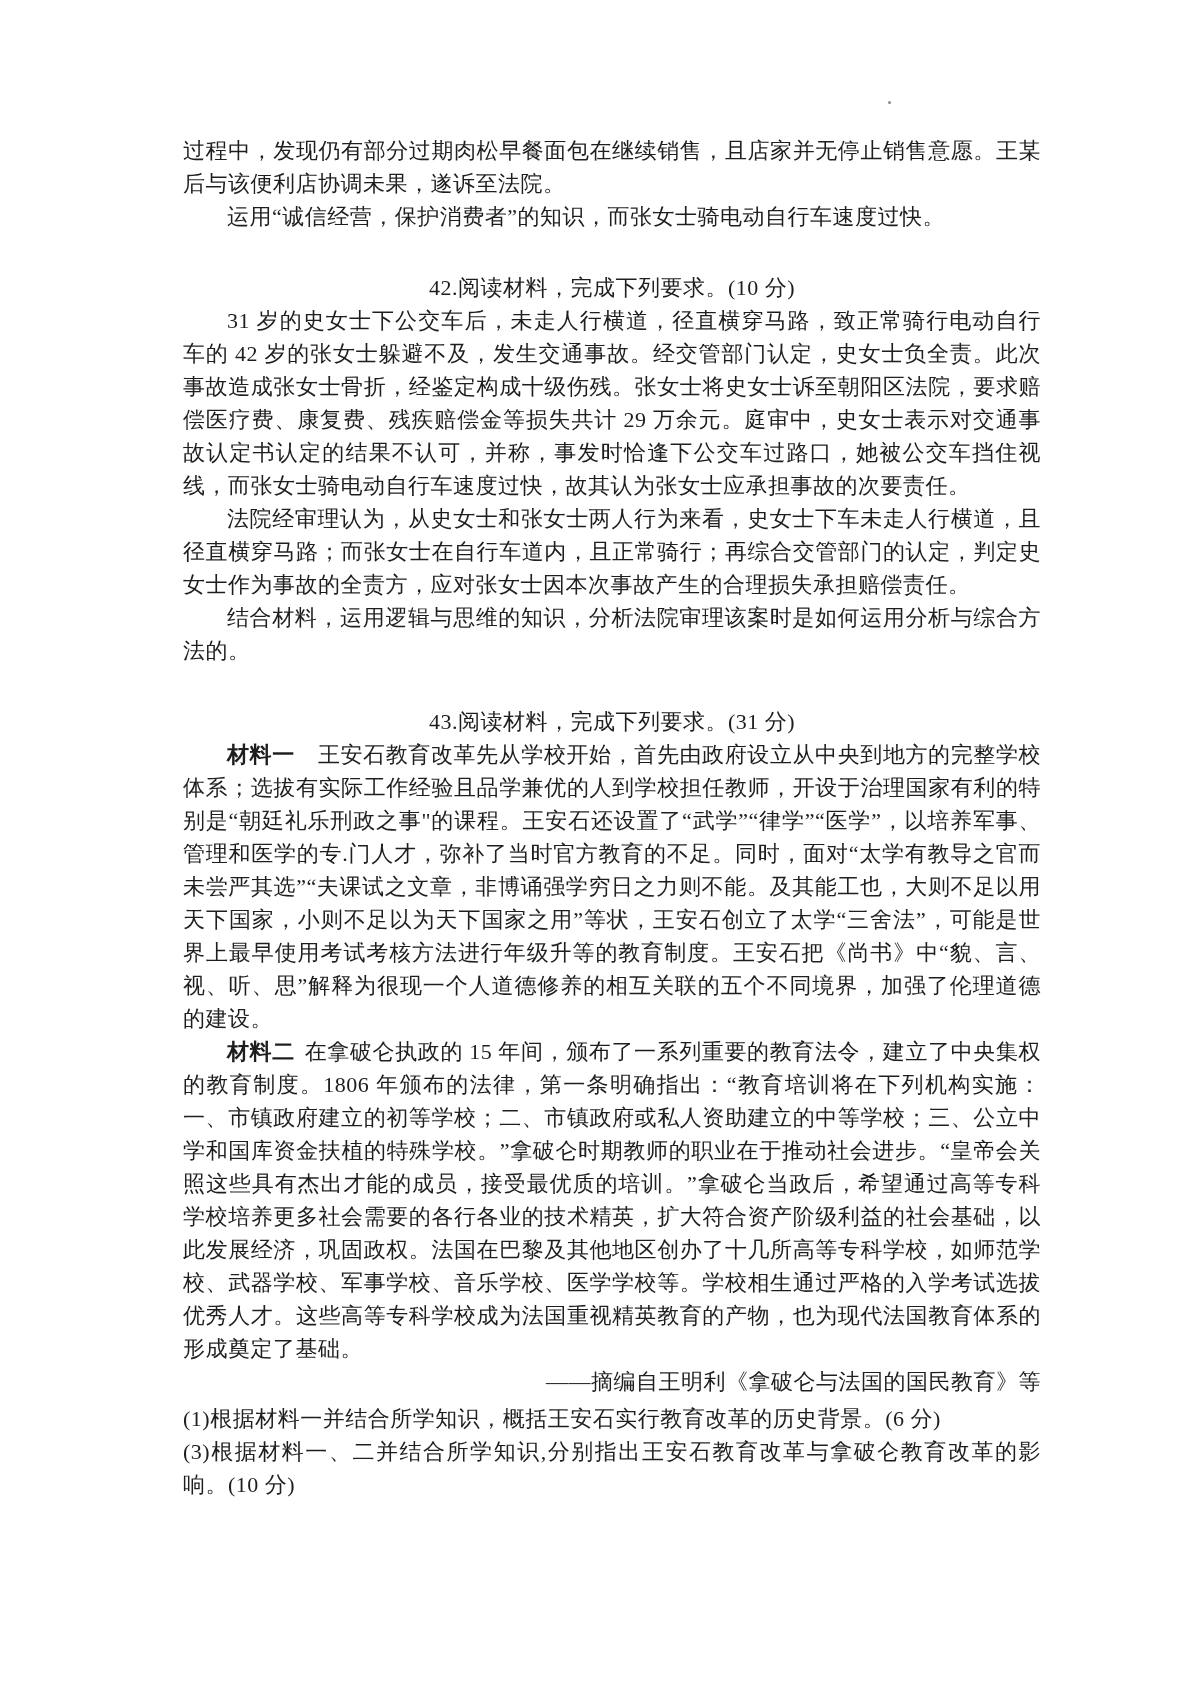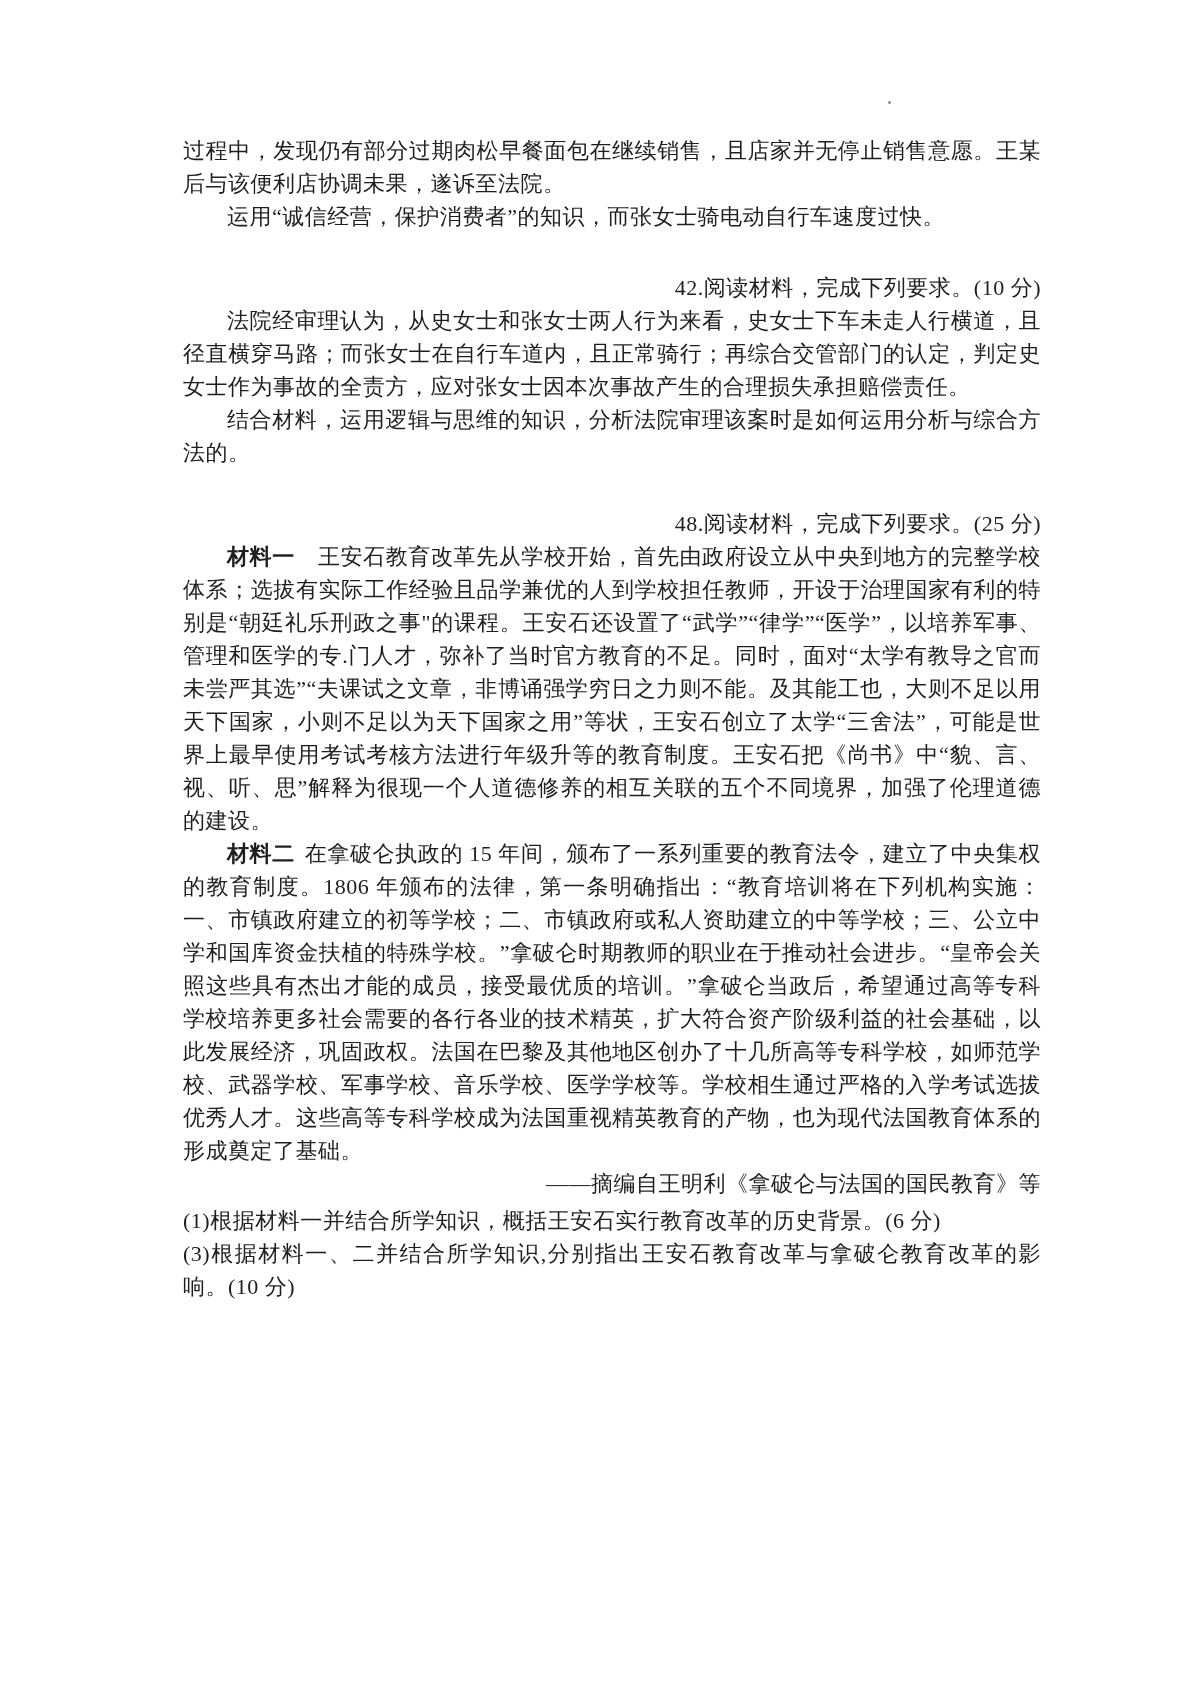--- a/index.html
+++ b/index.html
@@ -24,21 +24,21 @@
     color: #1e1e1e;
     font-size: 22px;
     line-height: 33px;
     text-align: justify;
     letter-spacing: 0.5px;
   }
   .content p { margin: 0; }
   .indent { text-indent: 2em; }
   .gap-before { margin-top: 38px !important; }
   .small-gap-before { margin-top: 4px !important; }
-  .heading { text-align: right; }
+  .heading { text-align: center; }
   .source-line {
     text-align: right;
     text-indent: 0;
   }
   .mat-label {
     font-weight: 700;
     font-family: "Liberation Sans", "DejaVu Sans", sans-serif;
     margin-right: 1.05em;
   }
   .mat-label.tight { margin-right: 0.45em; }
@@ -58,24 +58,25 @@
 
 <div class="page">
   <span class="stray-dot"></span>
 
   <div class="content">
 
     <p>过程中，发现仍有部分过期肉松早餐面包在继续销售，且店家并无停止销售意愿。王某后与该便利店协调未果，遂诉至法院。</p>
     <p class="indent">运用“诚信经营，保护消费者”的知识，而张女士骑电动自行车速度过快。</p>
 
     <p class="heading gap-before">42.阅读材料，完成下列要求。(10 分)</p>
+    <p class="indent">31 岁的史女士下公交车后，未走人行横道，径直横穿马路，致正常骑行电动自行车的 42 岁的张女士躲避不及，发生交通事故。经交管部门认定，史女士负全责。此次事故造成张女士骨折，经鉴定构成十级伤残。张女士将史女士诉至朝阳区法院，要求赔偿医疗费、康复费、残疾赔偿金等损失共计 29 万余元。庭审中，史女士表示对交通事故认定书认定的结果不认可，并称，事发时恰逢下公交车过路口，她被公交车挡住视线，而张女士骑电动自行车速度过快，故其认为张女士应承担事故的次要责任。</p>
     <p class="indent">法院经审理认为，从史女士和张女士两人行为来看，史女士下车未走人行横道，且径直横穿马路；而张女士在自行车道内，且正常骑行；再综合交管部门的认定，判定史女士作为事故的全责方，应对张女士因本次事故产生的合理损失承担赔偿责任。</p>
     <p class="indent">结合材料，运用逻辑与思维的知识，分析法院审理该案时是如何运用分析与综合方法的。</p>
 
-    <p class="heading gap-before">48.阅读材料，完成下列要求。(25 分)</p>
+    <p class="heading gap-before">43.阅读材料，完成下列要求。(31 分)</p>
 
     <p class="indent"><span class="mat-label">材料一</span><span>王安石教育改革先从学校开始，首先由政府设立从中央到地方的完整学校体系；选拔有实际工作经验且品学兼优的人到学校担任教师，开设于治理国家有利的特别是“朝廷礼乐刑政之事"的课程。王安石还设置了“武学”“律学”“医学”，以培养军事、管理和医学的专.门人才，弥补了当时官方教育的不足。同时，面对“太学有教导之官而未尝严其选”“夫课试之文章，非博诵强学穷日之力则不能。及其能工也，大则不足以用天下国家，小则不足以为天下国家之用”等状，王安石创立了太学“三舍法”，可能是世界上最早使用考试考核方法进行年级升等的教育制度。王安石把《尚书》中“貌、言、视、听、思”解释为很现一个人道德修养的相互关联的五个不同境界，加强了伦理道德的建设。</span></p>
 
 
     <p class="indent"><span class="mat-label tight">材料二</span><span>在拿破仑执政的 15 年间，颁布了一系列重要的教育法令，建立了中央集权的教育制度。1806 年颁布的法律，第一条明确指出：“教育培训将在下列机构实施：一、市镇政府建立的初等学校；二、市镇政府或私人资助建立的中等学校；三、公立中学和国库资金扶植的特殊学校。”拿破仑时期教师的职业在于推动社会进步。“皇帝会关照这些具有杰出才能的成员，接受最优质的培训。”拿破仑当政后，希望通过高等专科学校培养更多社会需要的各行各业的技术精英，扩大符合资产阶级利益的社会基础，以此发展经济，巩固政权。法国在巴黎及其他地区创办了十几所高等专科学校，如师范学校、武器学校、军事学校、音乐学校、医学学校等。学校相生通过严格的入学考试选拔优秀人才。这些高等专科学校成为法国重视精英教育的产物，也为现代法国教育体系的形成奠定了基础。</span></p>
 
     <p class="source-line">——摘编自王明利《拿破仑与法国的国民教育》等</p>
 
     <p class="sub-question small-gap-before">(1)根据材料一并结合所学知识，概括王安石实行教育改革的历史背景。(6 分)</p>
     <p class="sub-question">(3)根据材料一、二并结合所学知识,分别指出王安石教育改革与拿破仑教育改革的影响。(10 分)</p>

